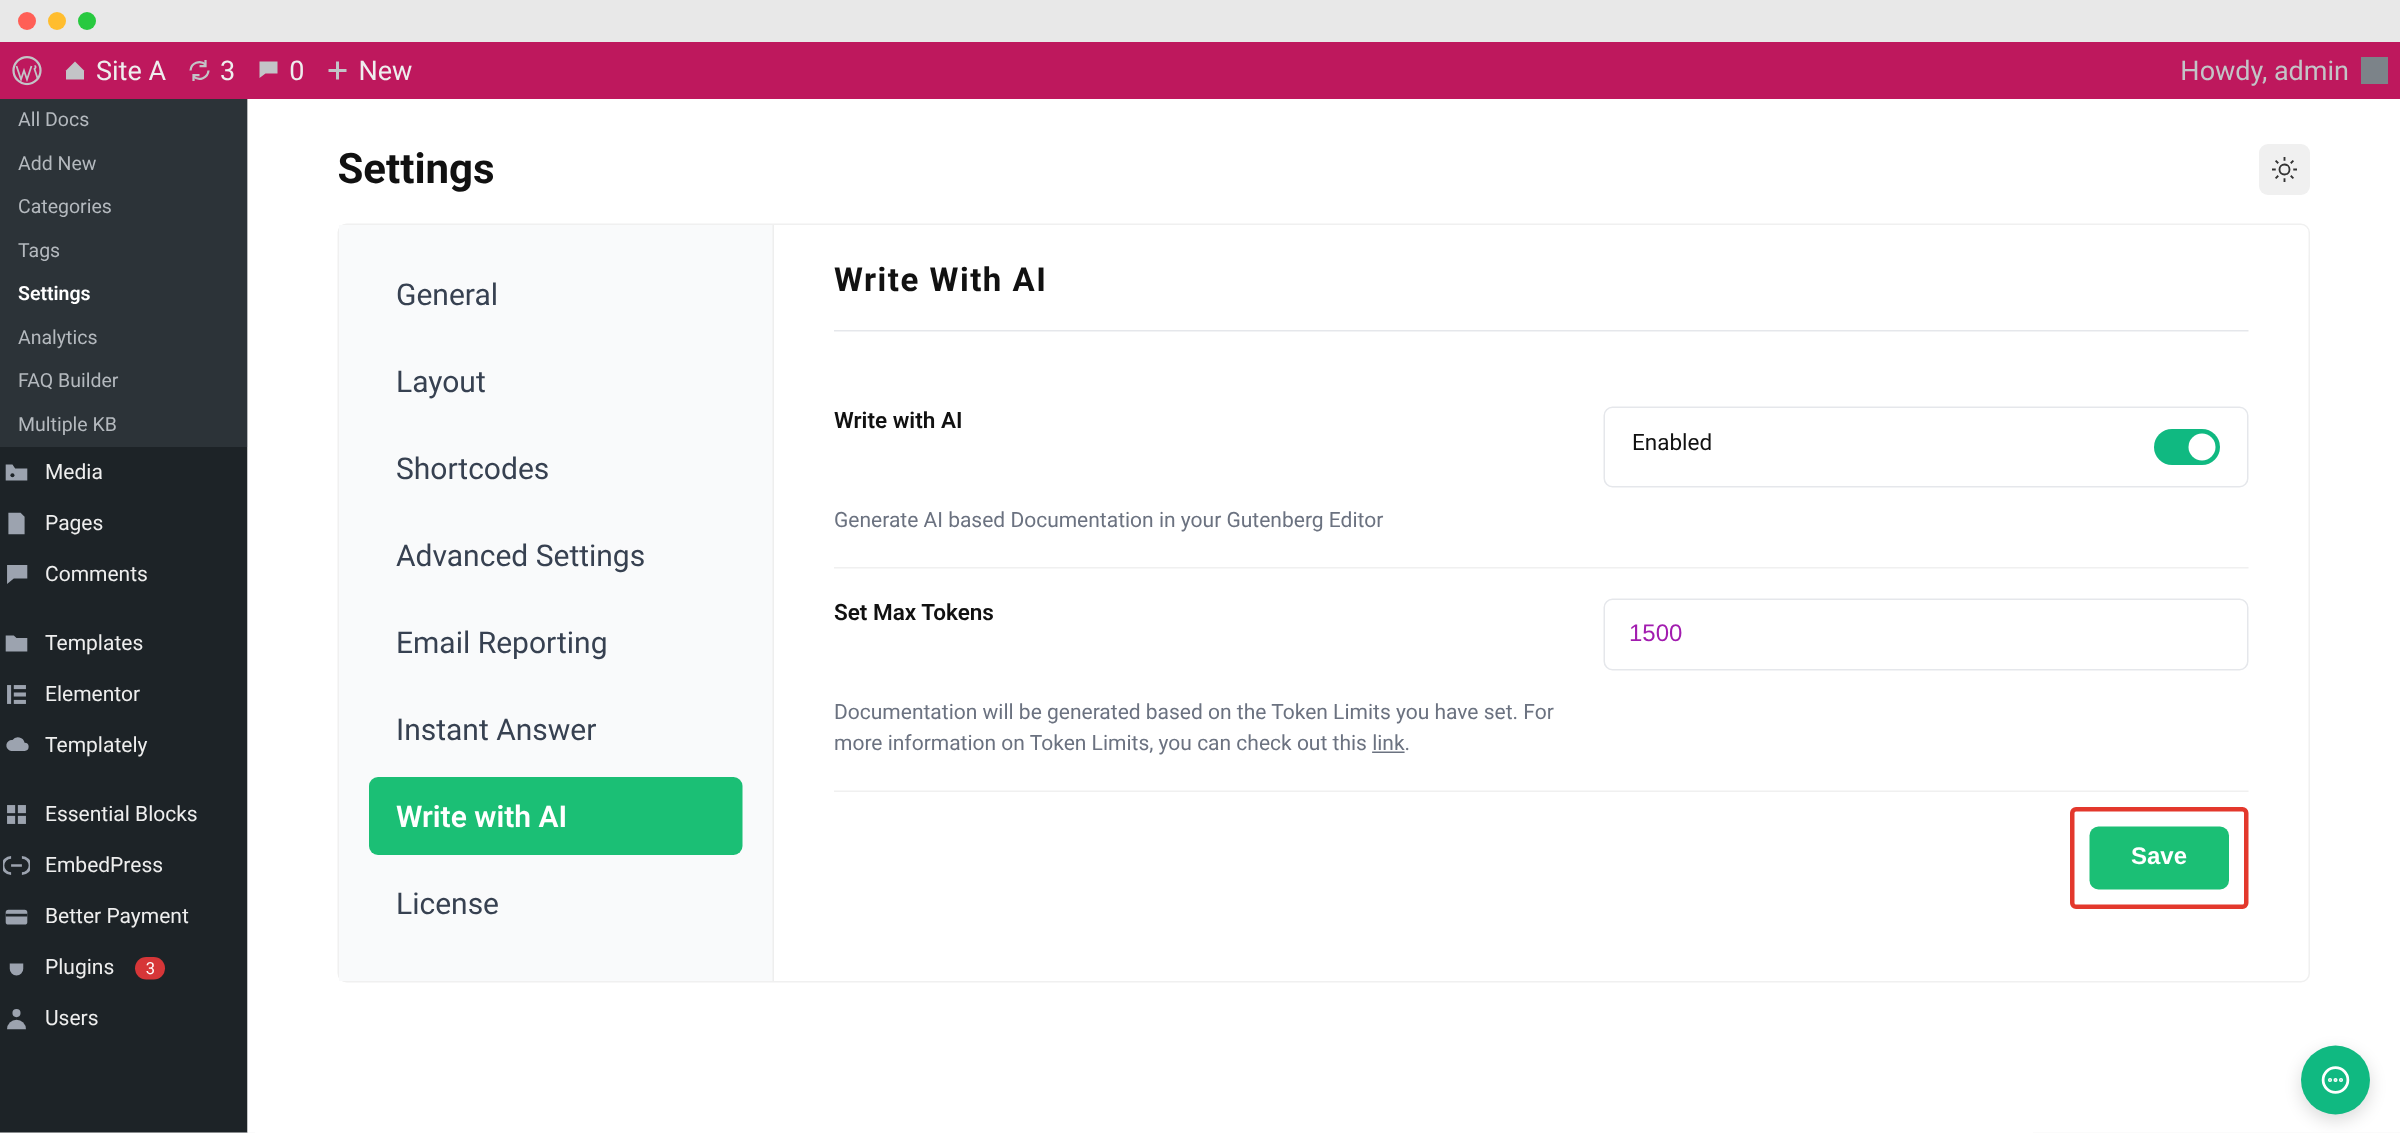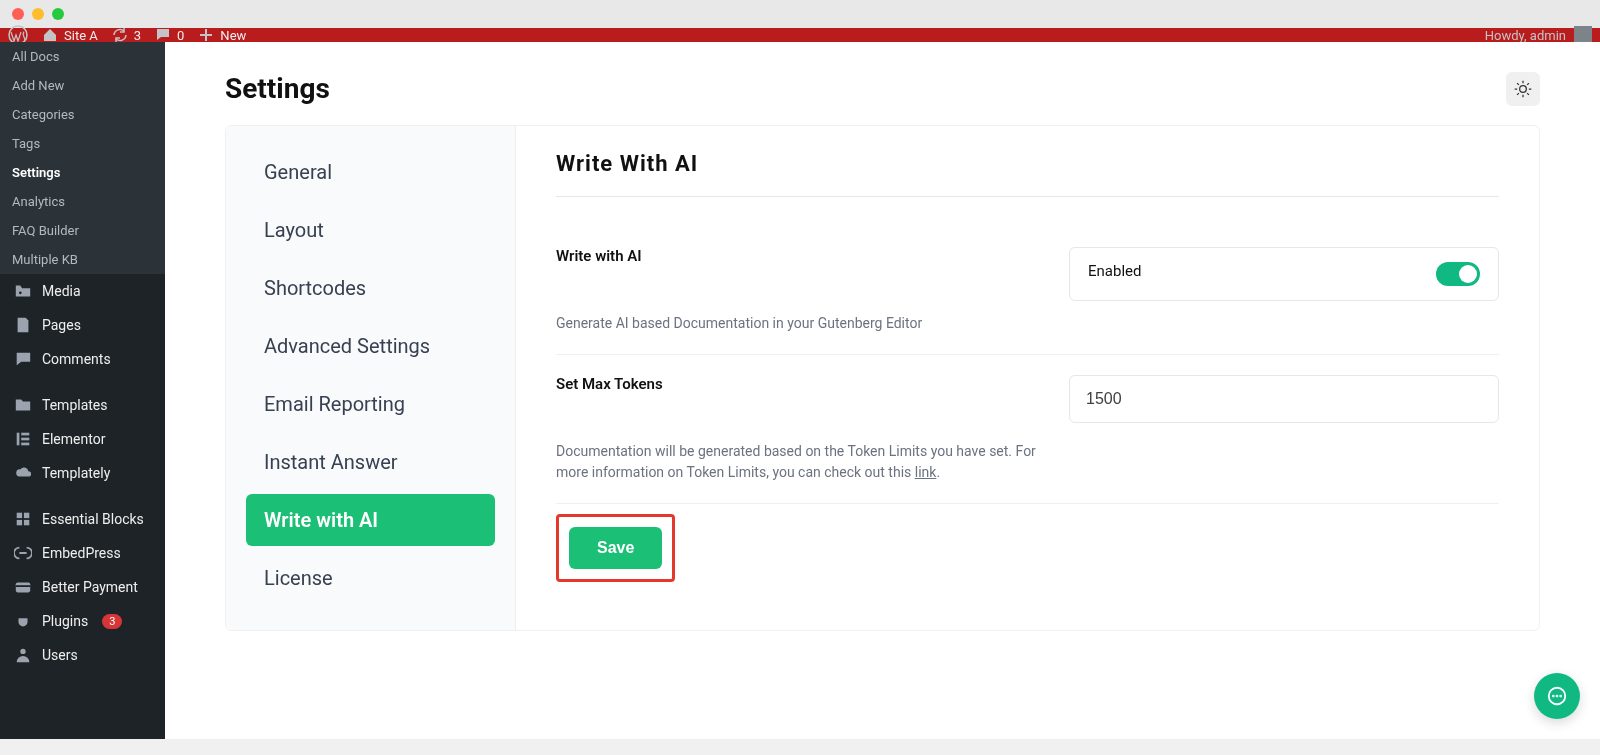--- a/index.html
+++ b/index.html
@@ -6,35 +6,35 @@
 body { font-family: -apple-system, BlinkMacSystemFont, "Segoe UI", Roboto, sans-serif; background: #f0f0f0; width: 1600px; height: 755px; overflow: hidden; }
 
 
 .mac-chrome { height: 28px; background: #e8e8e8; display: flex; align-items: center; padding-left: 12px; gap: 8px; }
 .mac-dot { width: 12px; height: 12px; border-radius: 50%; }
 .mac-red { background: #ff5f56; }
 .mac-yellow { background: #ffbd2e; }
 .mac-green { background: #27c93f; }
 
 
-.wp-adminbar { height: 14px; background: #b91c1c; color: #c3c4c7; display: flex; align-items: center; font-size: 13px; padding: 0 8px; justify-content: space-between; }
+.wp-adminbar { height: 38px; background: #be185d; color: #c3c4c7; display: flex; align-items: center; font-size: 18px; padding: 0 8px; justify-content: space-between; }
 .wp-adminbar-left { display: flex; align-items: center; gap: 14px; }
 .wp-adminbar-item { display: flex; align-items: center; gap: 6px; cursor: pointer; color: #eee; }
 .wp-adminbar-right { display: flex; align-items: center; gap: 8px; }
 .avatar-box { width: 18px; height: 18px; background: #7c8389; }
 
 
 .app { display: flex; height: calc(755px - 28px - 30px); }
 
 
 .wp-sidebar { width: 165px; background: #1d2327; color: #c3c4c7; font-size: 14px; overflow-y: auto; }
 .wp-sidebar .submenu { background: #2c3338; }
 .wp-sidebar .submenu .item { padding: 7px 12px; color: #b4b9be; cursor: pointer; font-size: 13px; }
 .wp-sidebar .submenu .item.active { color: #fff; font-weight: 600; }
-.wp-sidebar .top-item { padding: 8px 14px; display: flex; align-items: center; gap: 10px; color: #eee; cursor: pointer; }
+.wp-sidebar .top-item { padding: 8px 2px; display: flex; align-items: center; gap: 10px; color: #eee; cursor: pointer; }
 .wp-sidebar .top-item svg { flex-shrink: 0; }
 .wp-sidebar .badge { background: #d63638; color: #fff; border-radius: 10px; font-size: 11px; padding: 1px 7px; margin-left: 4px; }
 
 
 .main { flex: 1; background: #fff; padding: 30px 60px 30px 60px; overflow-y: auto; position: relative; }
 .page-title { font-size: 28px; font-weight: 700; margin-bottom: 20px; color: #111; }
 .theme-toggle { position: absolute; top: 30px; right: 60px; width: 34px; height: 34px; background: #f0f0f0; border-radius: 6px; display: flex; align-items: center; justify-content: center; cursor: pointer; }
 
 .settings-wrap { display: flex; background: #fff; border-radius: 6px; border: 1px solid #f0f0f0; }
 
@@ -58,26 +58,26 @@
 
 .highlight-box { border: 3px solid #e3382c; border-radius: 4px; padding: 8px 10px; margin: -8px -10px; }
 
 
 .toggle-box { border: 1px solid #e5e7eb; border-radius: 6px; padding: 14px 18px; display: flex; align-items: flex-start; justify-content: space-between; }
 .toggle-box span { font-size: 15px; color: #111; }
 .toggle { width: 44px; height: 24px; background: #10b981; border-radius: 12px; position: relative; cursor: pointer; }
 .toggle::after { content: ""; position: absolute; right: 3px; top: 3px; width: 18px; height: 18px; background: #fff; border-radius: 50%; }
 
 
-.text-input { width: 100%; padding: 14px 16px; border: 1px solid #e5e7eb; border-radius: 6px; font-size: 16px; color: #404040; }
+.text-input { width: 100%; padding: 14px 16px; border: 1px solid #e5e7eb; border-radius: 6px; font-size: 16px; color: #a21caf; }
 .redacted-input { border: 1px solid #e5e7eb; border-radius: 6px; padding: 6px; }
 .redacted-bar { height: 34px; background: #e9e9e9; border-radius: 2px; }
 
 
-.save-row { display: flex; justify-content: flex-start; margin-top: 10px; }
+.save-row { display: flex; justify-content: flex-end; margin-top: 10px; }
 .save-highlight { border: 3px solid #e3382c; border-radius: 4px; padding: 10px; display: inline-block; }
 .save-btn { background: #1bbf75; color: #fff; border: none; padding: 12px 28px; font-size: 16px; font-weight: 600; border-radius: 6px; cursor: pointer; }
 
 
 .fab { position: absolute; bottom: 20px; right: 20px; width: 46px; height: 46px; background: #10b981; border-radius: 50%; display: flex; align-items: center; justify-content: center; cursor: pointer; box-shadow: 0 4px 12px rgba(0,0,0,0.15); }
 .fab svg { stroke: #fff; }
 
 .wp-icon { width: 18px; height: 18px; fill: #9ca3af; }
 </style>
 </head>

